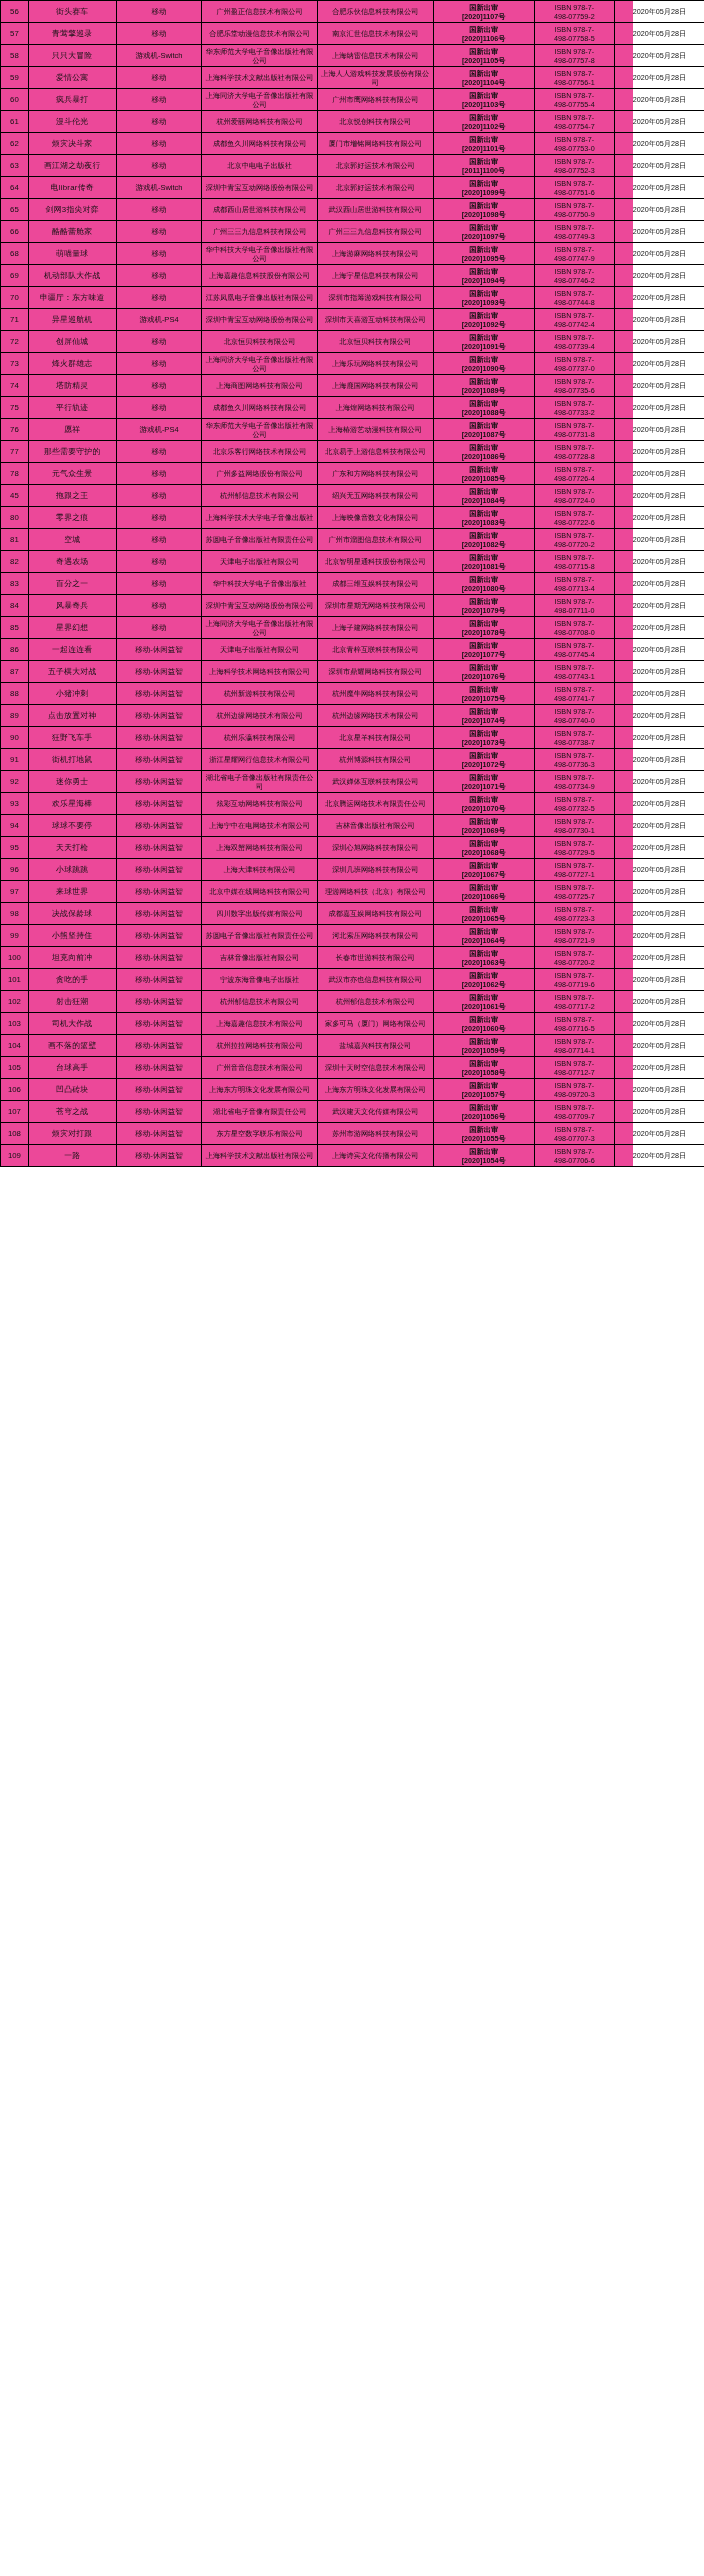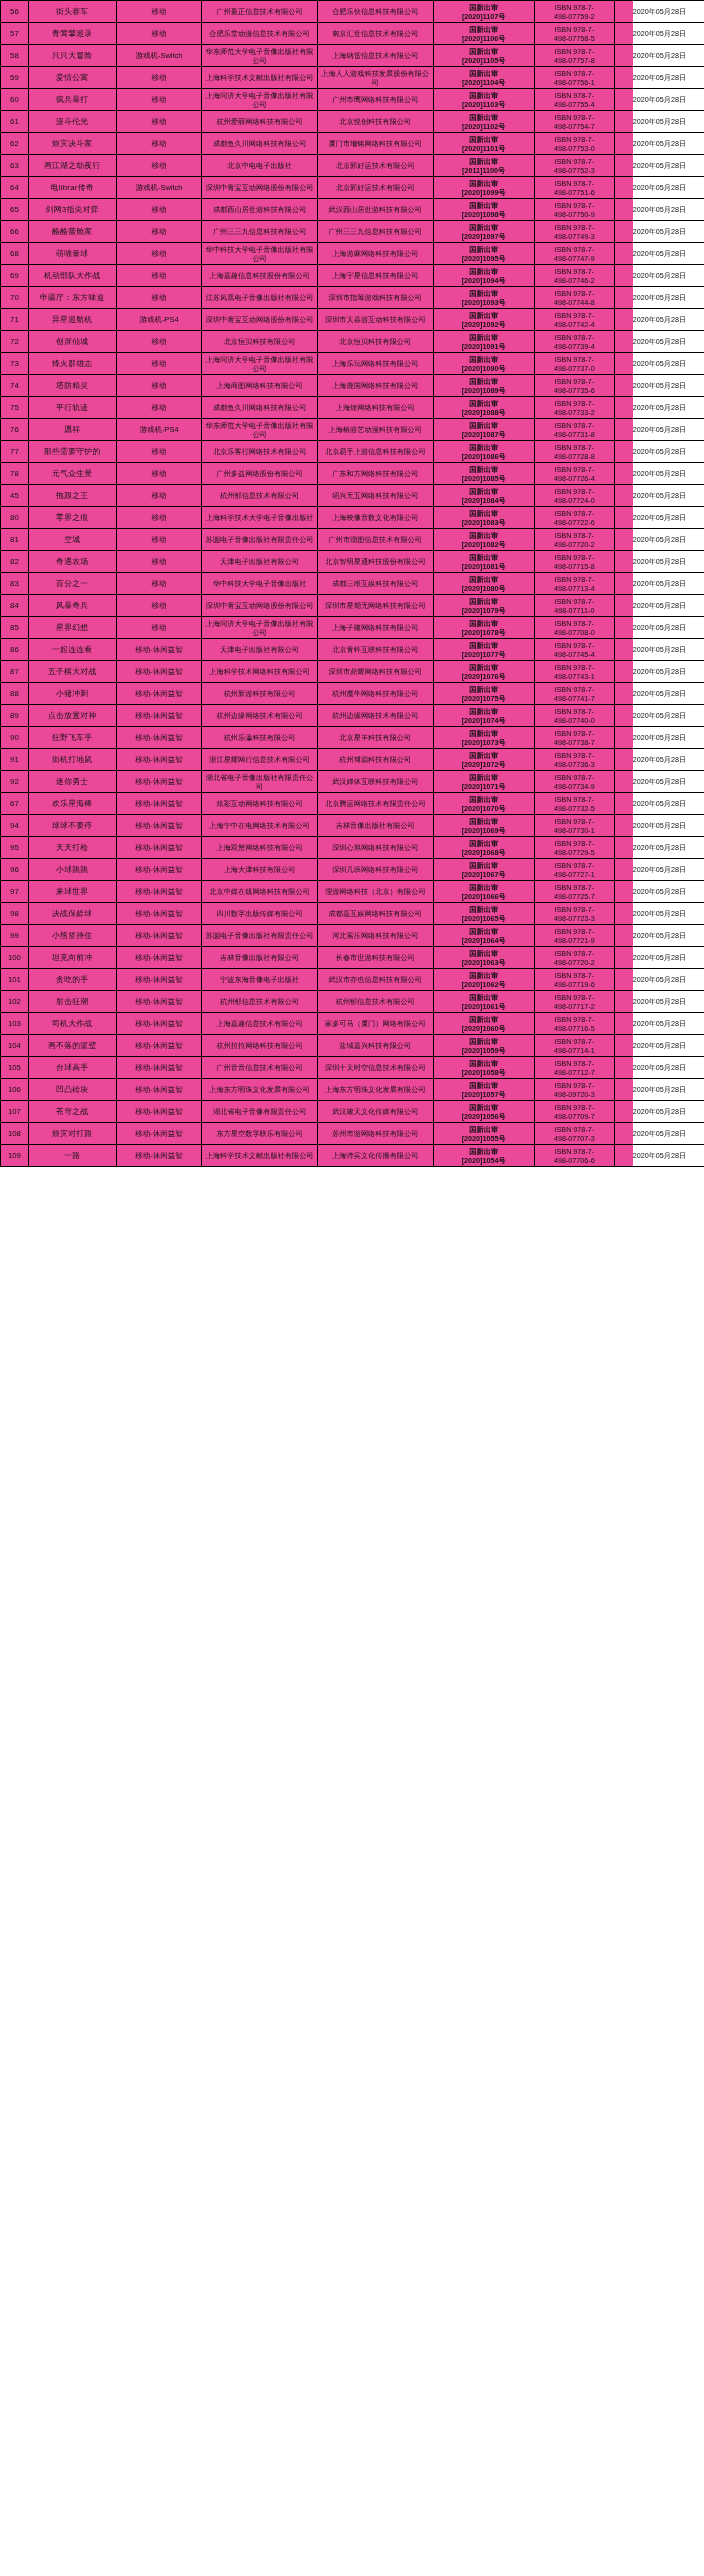--- a/index.html
+++ b/index.html
@@ -659,21 +659,21 @@
             <span class="cellline">国新出审</span>
             <span class="cellline">[2020]1071号</span>
           </td>
           <td class="isbn">
             <span class="cellline">ISBN 978-7-</span>
             <span class="cellline">498-07734-9</span>
           </td>
           <td class="date">2020年05月28日</td>
         </tr>
         <tr>
-          <td class="num">67</td>
+          <td class="num">93</td>
           <td class="title">欢乐星海棒</td>
           <td class="platform">移动-休闲益智</td>
           <td class="publisher">炫彩互动网络科技有限公司</td>
           <td class="operator">北京腾运网络技术有限责任公司</td>
           <td class="approval">
             <span class="cellline">国新出审</span>
             <span class="cellline">[2020]1070号</span>
           </td>
           <td class="isbn">
             <span class="cellline">ISBN 978-7-</span>

